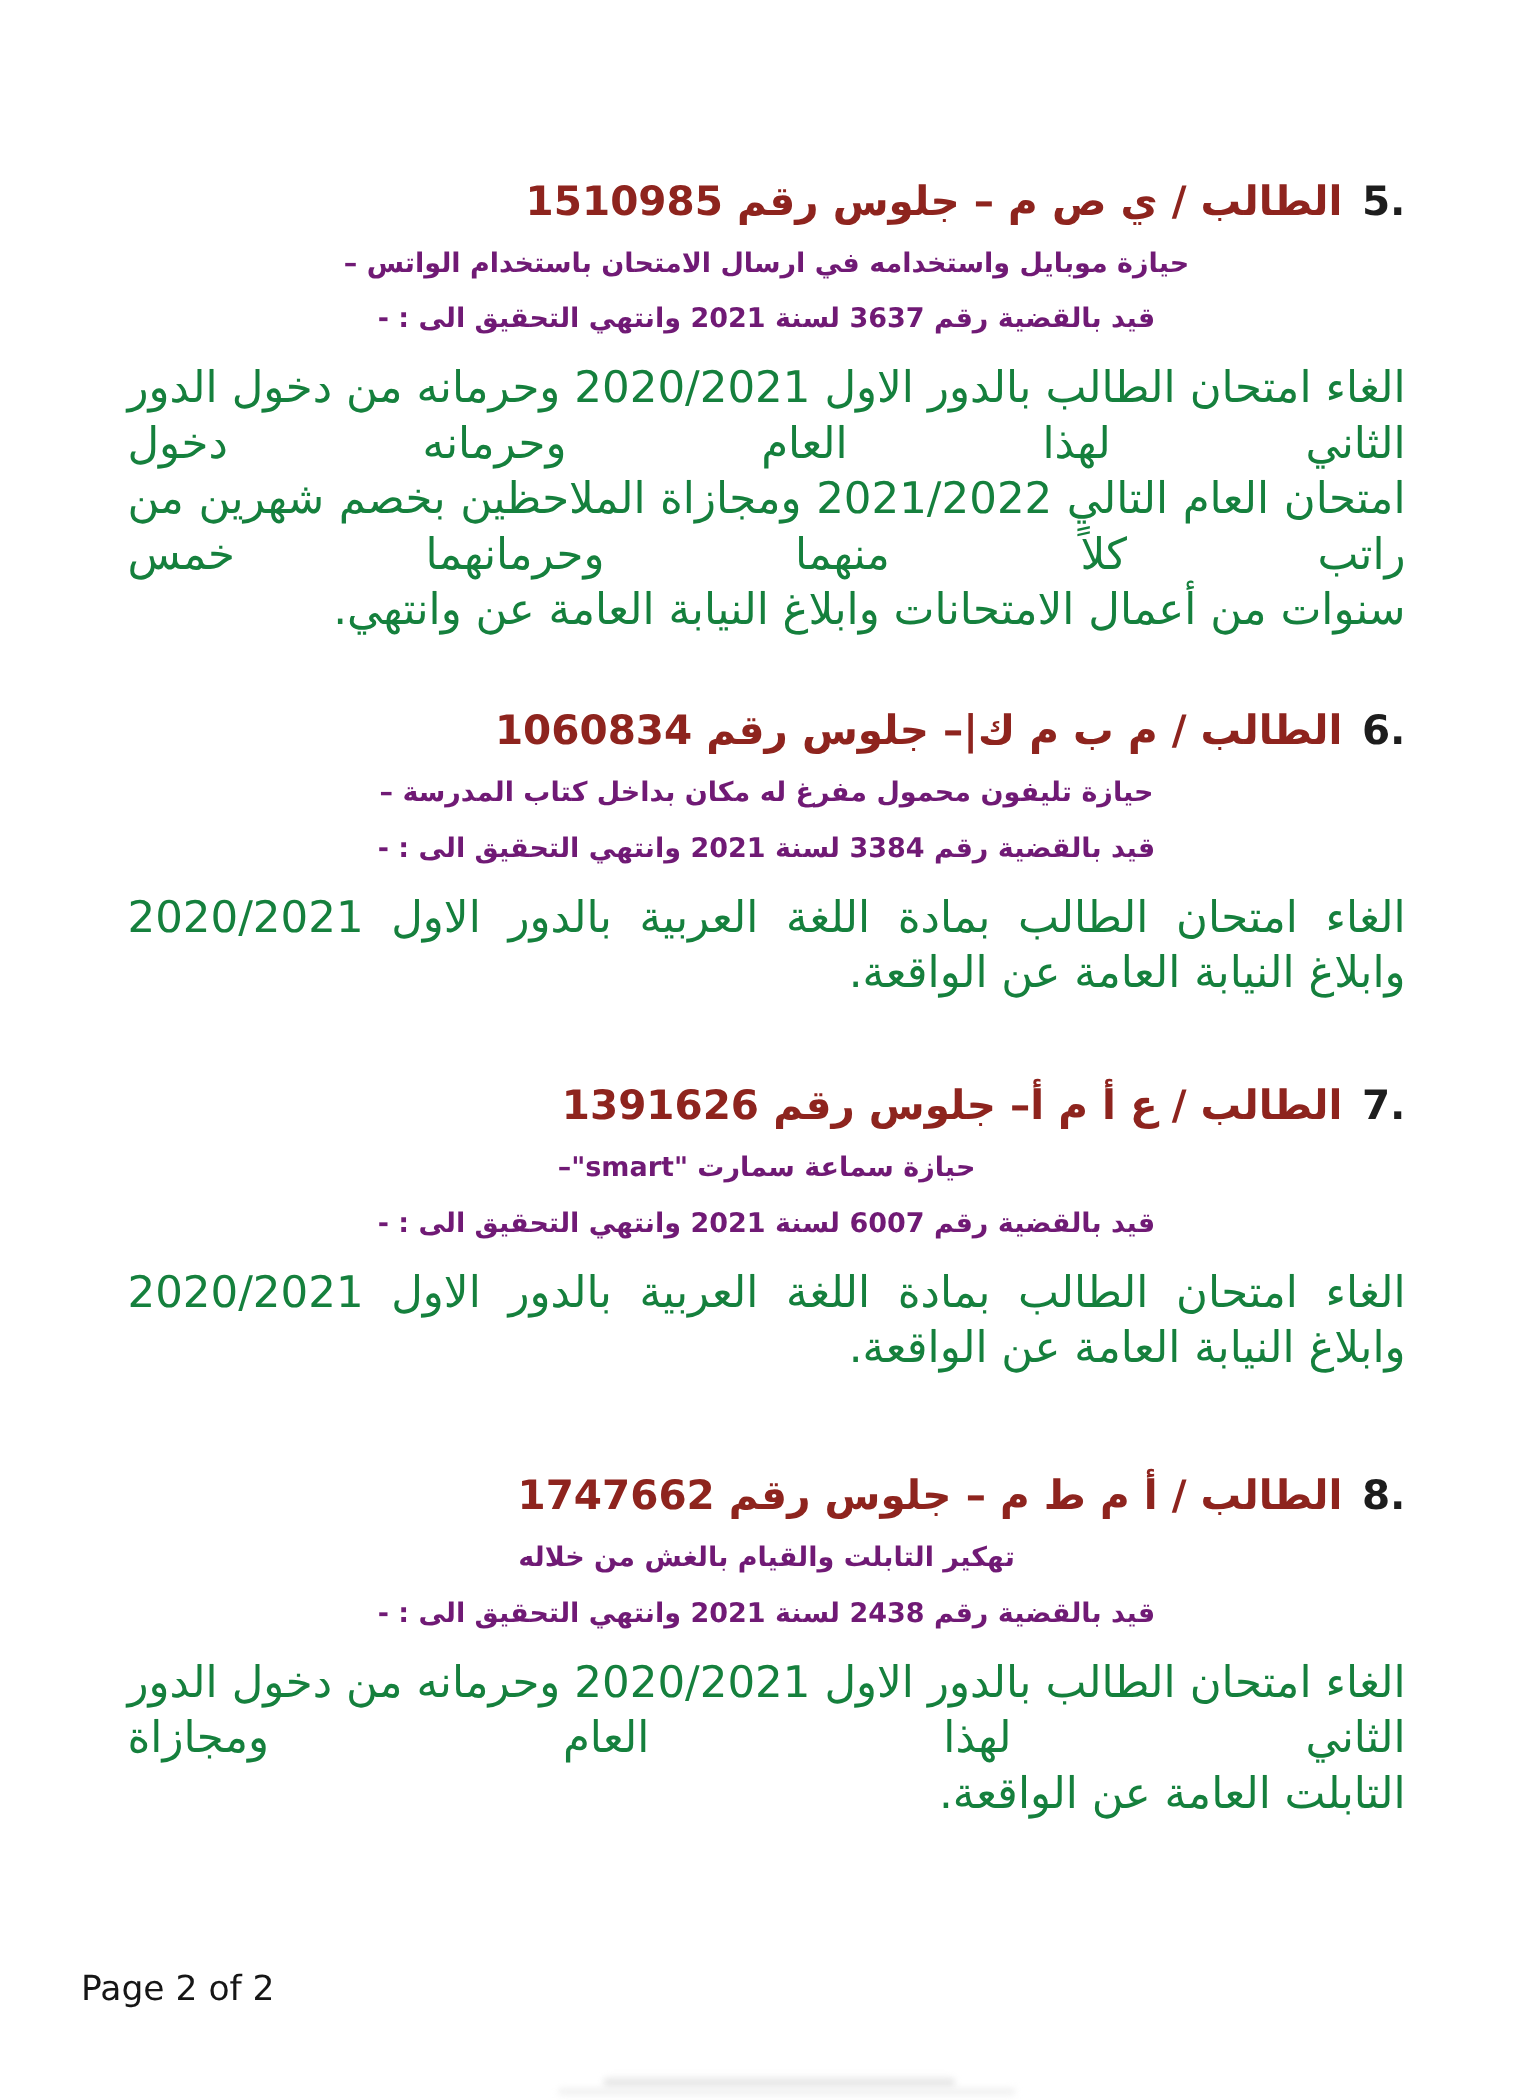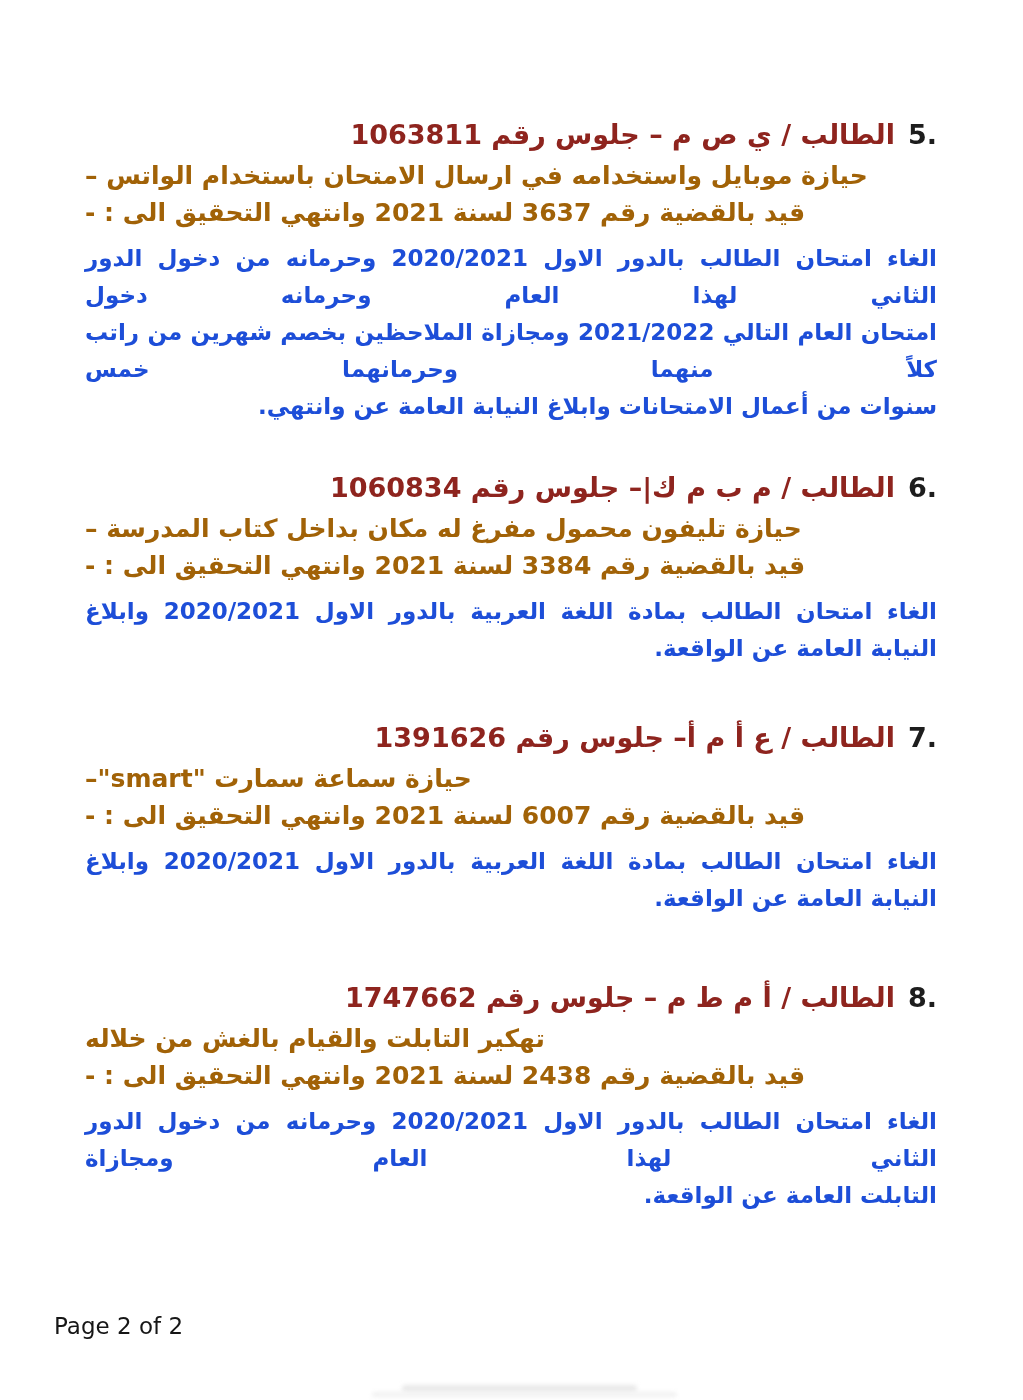--- a/index.html
+++ b/index.html
@@ -18,26 +18,26 @@
   .case-6{margin-bottom:54px;}
   .case-7{margin-bottom:64px;}
   .case-title{
     display:flex;align-items:baseline;gap:13px;
     font-size:27px;font-weight:bold;color:#8E241E;
     line-height:34px;margin-bottom:5px;
   }
   .case-num{color:#1d1d1d;direction:ltr;unicode-bidi:isolate;flex:0 0 auto;}
   .case-title-text{flex:0 1 auto;}
   .case-line{
-    font-size:25px;font-weight:bold;color:#a16207;
-    line-height:37px;text-align:left;
+    font-size:18px;font-weight:bold;color:#701a75;
+    line-height:37px;text-align:center;
   }
   .ruling{
     margin-top:9px;
-    color:#1d4ed8;font-weight:bold;font-size:23px;line-height:37px;
+    color:#15803d;font-weight:normal;font-size:29px;line-height:37px;
   }
   .ruling-line{text-align:justify;text-align-last:justify;}
   .ruling-line.final{text-align-last:right;}
   .page-footer{
     position:absolute;left:54px;top:1313px;
     direction:ltr;font-size:23px;color:#161616;font-weight:400;
     font-family:"DejaVu Sans",sans-serif;
   }
   .bottom-smudge-1{
     position:absolute;left:402px;top:1385px;width:235px;height:7px;
@@ -51,21 +51,21 @@
 </head>
 <body>
 
 <div class="sheet"></div>
 
 <main class="content">
 
   <section class="case case-5">
     <div class="case-title">
       <span class="case-num">5.</span>
-      <span class="case-title-text">الطالب / ي ص م – جلوس رقم 1063811</span>
+      <span class="case-title-text">الطالب / ي ص م – جلوس رقم 1510985</span>
     </div>
     <div class="case-line">حيازة موبايل واستخدامه في ارسال الامتحان باستخدام الواتس –</div>
     <div class="case-line">قيد بالقضية رقم 3637 لسنة 2021 وانتهي التحقيق الى : -</div>
     <div class="ruling">
       <div class="ruling-line">الغاء امتحان الطالب بالدور الاول 2020/2021 وحرمانه من دخول الدور الثاني لهذا العام وحرمانه دخول</div>
       <div class="ruling-line">امتحان العام التالي 2021/2022 ومجازاة الملاحظين بخصم شهرين من راتب كلاً منهما وحرمانهما خمس</div>
       <div class="ruling-line final">سنوات من أعمال الامتحانات وابلاغ النيابة العامة عن وانتهي.</div>
     </div>
   </section>
 

